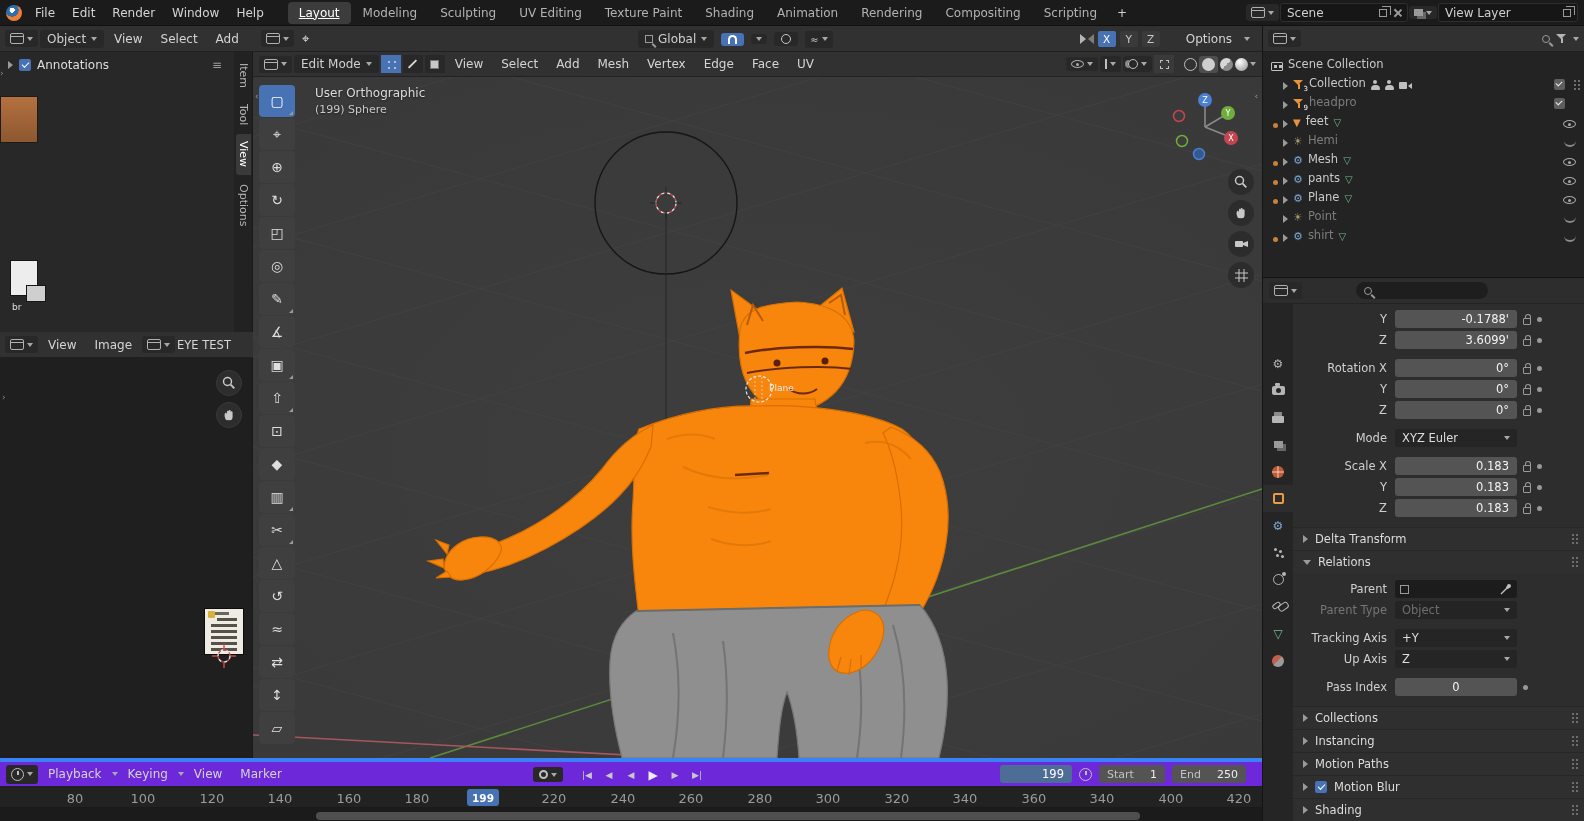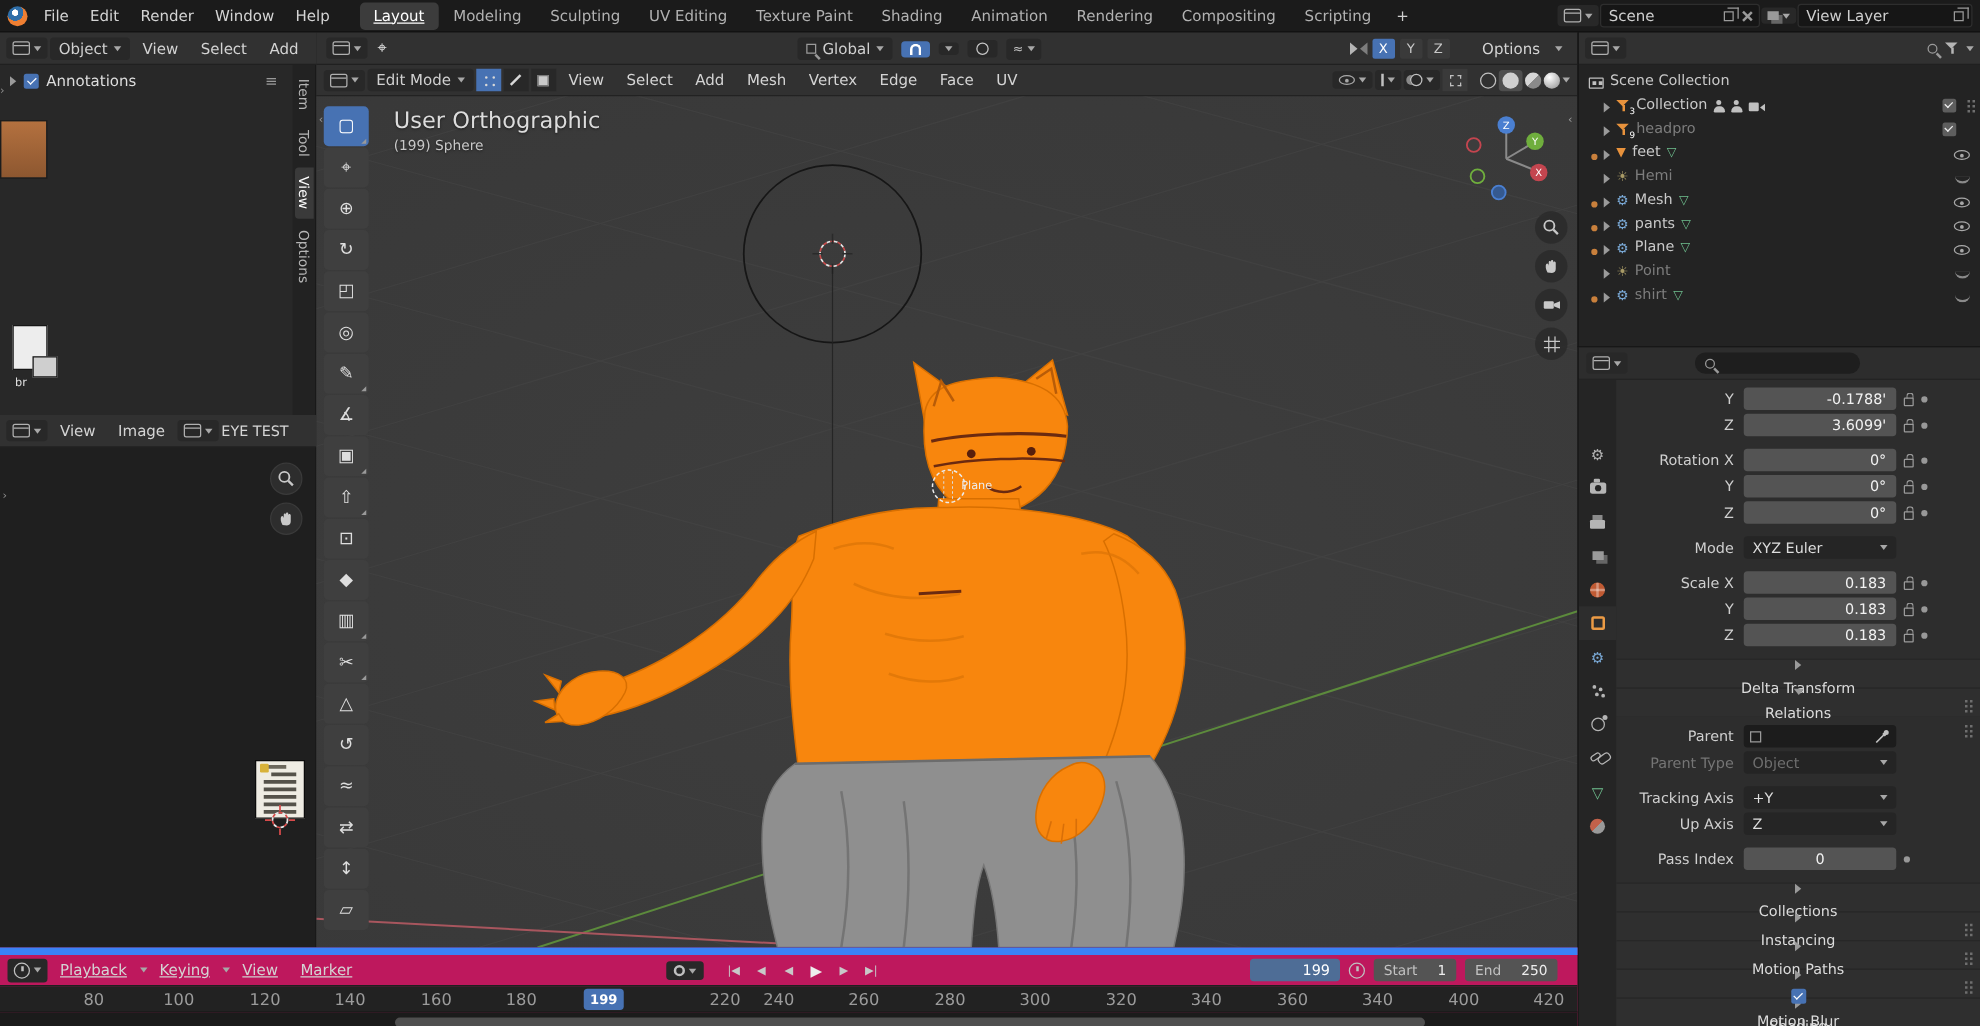--- a/index.html
+++ b/index.html
@@ -83,21 +83,21 @@
 .shball{width:13px;height:13px;border-radius:50%;flex:none;}
 .sh-wire{border:1.5px solid #c0c0c0;}
 .sh-solid{background:#cfcfcf;}
 .sh-mat{background:linear-gradient(135deg,#d6d6d6 50%,#8a8a8a 50%);}
 .sh-rend{background:radial-gradient(circle at 35% 30%,#fff,#8d8d8d);}
 .shwrap{background:#4e4e4e;border-radius:3px;padding:2px 3px;display:inline-flex;}
 .vp-body{left:253px;top:77px;width:1009px;height:681px;background:radial-gradient(900px 560px at 50% 55%,#3e3e3e,#383838);overflow:hidden;}
 .tool{width:36px;height:32px;background:#3f3f3f;border-radius:4px;display:flex;align-items:center;justify-content:center;color:#dedede;font-size:14px;margin-bottom:1px;position:relative;}
 .tool.active{background:#4772b3;color:#fff;}
 .tool.sub::after{content:"";position:absolute;right:2px;bottom:2px;border-left:4px solid transparent;border-bottom:4px solid #9a9a9a;}
-.ovtext{color:#dcdcdc;font-size:18px;text-shadow:0 1px 2px rgba(0,0,0,.5);}
+.ovtext{color:#dcdcdc;font-size:12px;text-shadow:0 1px 2px rgba(0,0,0,.5);}
 .navbtn{width:26px;height:26px;border-radius:50%;background:rgba(40,40,40,.75);display:flex;align-items:center;justify-content:center;}
 
 .outliner{left:1262px;top:26px;width:322px;height:252px;background:#232323;border-left:1px solid #141414;border-bottom:1px solid #141414;overflow:hidden;}
 .orow{display:flex;align-items:flex-end;height:19px;padding:0 8px 0 8px;font-size:11.5px;color:#c9c9c9;gap:5px;}
 .orow .lbl{white-space:nowrap;}
 .orow.dim .lbl{color:#7d7d7d;}
 .oright{margin-left:auto;display:flex;align-items:center;gap:9px;}
 .seldot{width:5px;height:5px;border-radius:50%;background:#c9803c;flex:none;}
 .gmesh{color:#6fc08f;font-size:10px;line-height:1;}
 .omesh{color:#e8923c;font-size:10px;line-height:1;}
@@ -117,21 +117,21 @@
 .prow{display:flex;align-items:center;height:20px;margin:1px 6px 1px 0;}
 .plabel{width:102px;text-align:right;padding-right:8px;color:#cfcfcf;font-size:11.5px;flex:none;white-space:nowrap;}
 .pfield{width:122px;height:18px;background:#545454;border-radius:3px;display:flex;align-items:center;justify-content:flex-end;padding:0 8px;color:#f2f2f2;font-size:11.5px;flex:none;}
 .pdrop{width:122px;height:18px;background:#252525;border-radius:3px;display:flex;align-items:center;padding:0 7px;color:#ddd;font-size:11.5px;flex:none;gap:4px;}
 .pdrop .caret{margin-left:auto;}
 .pdark{width:122px;height:18px;background:#1c1c1c;border-radius:3px;display:flex;align-items:center;padding:0 5px;gap:4px;flex:none;}
 .pextras{display:flex;align-items:center;gap:6px;margin-left:6px;}
 .lock{width:8px;height:7px;border:1.2px solid #9a9a9a;border-radius:1px;position:relative;margin-top:4px;flex:none;}
 .lock::before{content:"";position:absolute;top:-5px;left:1px;width:4px;height:4px;border:1.2px solid #9a9a9a;border-bottom:none;border-radius:3px 3px 0 0;}
 .adot{width:5px;height:5px;border-radius:50%;background:#989898;flex:none;}
-.phead{display:flex;align-items:center;gap:7px;height:23px;padding:0 10px;color:#dcdcdc;background:#2f2f2f;border-top:1px solid #272727;font-size:11.5px;flex-direction:column;}
+.phead{display:flex;align-items:center;gap:7px;height:23px;padding:0 10px;color:#dcdcdc;background:#2f2f2f;border-top:1px solid #272727;font-size:11.5px;}
 .phead .grip{margin-left:auto;}
 .gap6{height:6px;} .gap8{height:8px;}
 .dimrow .plabel{color:#757575;}
 .dimrow .pdrop{background:#242424;color:#6e6e6e;}
 .minisq{width:9px;height:9px;border:1px solid #9a9a9a;flex:none;}
 
 .icam{width:13px;height:9px;background:#b5b5b5;border-radius:2px;position:relative;}
 .icam::before{content:"";position:absolute;top:-3px;left:3px;width:5px;height:3px;background:#b5b5b5;border-radius:1px;}
 .icam::after{content:"";position:absolute;top:2px;left:4px;width:5px;height:5px;border-radius:50%;background:#252525;}
 .iprint{width:12px;height:7px;background:#b5b5b5;border-radius:1px;position:relative;margin-top:4px;}
@@ -141,21 +141,21 @@
 .iworld::before{content:"";position:absolute;left:5px;top:0;width:2px;height:12px;background:rgba(255,255,255,.35);}
 .iworld::after{content:"";position:absolute;left:0;top:5px;width:12px;height:2px;background:rgba(255,255,255,.35);}
 .iobj{width:11px;height:11px;border:2px solid #ec9b45;border-radius:2px;}
 .ipart{width:3px;height:3px;border-radius:50%;background:#b5b5b5;box-shadow:5px 2px 0 #b5b5b5,2px 6px 0 #b5b5b5,7px 7px 0 #b5b5b5;margin:-6px 0 0 -6px;}
 .iphys{width:11px;height:11px;border:1.5px solid #b5b5b5;border-radius:50%;position:relative;}
 .iphys::after{content:"";position:absolute;right:-3px;top:-3px;width:4px;height:4px;border-radius:50%;background:#b5b5b5;}
 .iconstr{width:9px;height:5px;border:1.5px solid #b5b5b5;border-radius:3px;position:relative;transform:rotate(-35deg);margin:-3px 0 0 -4px;}
 .iconstr::after{content:"";position:absolute;left:3px;top:3px;width:9px;height:5px;border:1.5px solid #b5b5b5;border-radius:3px;}
 .imat{width:12px;height:12px;border-radius:50%;background:linear-gradient(135deg,#c2614a 50%,#9a9a9a 50%);}
 
-.timeline{left:0;top:758px;width:1262px;height:63px;background:#be185d;border-top:6px solid #3b82f6;text-decoration:underline;}
+.timeline{left:0;top:758px;width:1262px;height:63px;background:#6d28d9;border-top:4px solid #3b82f6;}
 .tl-header{position:relative;height:25px;display:flex;align-items:center;gap:2px;padding:0 6px;border-bottom:1px solid #202020;}
 .tl-center{position:absolute;left:533px;top:0;height:25px;display:flex;align-items:center;gap:2px;}
 .tbtn{width:20px;height:18px;display:flex;align-items:center;justify-content:center;color:#c8c8c8;font-size:9px;white-space:nowrap;}
 .recbtn{display:inline-flex;align-items:center;gap:3px;background:#282828;border-radius:3px;padding:3px 6px;}
 .reccirc{width:9px;height:9px;border:2px solid #c0c0c0;border-radius:50%;}
 .tl-right{position:absolute;right:16px;top:3px;display:flex;align-items:center;gap:7px;}
 .ffield{width:72px;height:18px;background:#4e6d96;border-radius:3px;display:flex;align-items:center;justify-content:flex-end;padding:0 8px;color:#fff;font-size:11.5px;}
 .sefield{height:18px;background:#545454;border-radius:3px;display:flex;align-items:center;justify-content:space-between;padding:0 8px;color:#ededed;font-size:11px;gap:6px;}
 .tl-ruler{position:relative;height:21px;background:#222;border-bottom:1px solid #1a1a1a;}
 .tick{position:absolute;top:4px;width:40px;text-align:center;font-size:13px;color:#9b9b9b;}
@@ -910,21 +910,21 @@
       </div>
     </div>
     <div class="tl-ruler">
       <span class="tick" style="left:55px">80</span>
       <span class="tick" style="left:123px">100</span>
       <span class="tick" style="left:192px">120</span>
       <span class="tick" style="left:260px">140</span>
       <span class="tick" style="left:329px">160</span>
       <span class="tick" style="left:397px">180</span>
       <span class="cfbadge">199</span>
-      <span class="tick" style="left:560px">220</span>
+      <span class="tick" style="left:534px">220</span>
       <span class="tick" style="left:603px">240</span>
       <span class="tick" style="left:671px">260</span>
       <span class="tick" style="left:740px">280</span>
       <span class="tick" style="left:808px">300</span>
       <span class="tick" style="left:877px">320</span>
       <span class="tick" style="left:945px">340</span>
       <span class="tick" style="left:1014px">360</span>
       <span class="tick" style="left:1082px">340</span>
       <span class="tick" style="left:1151px">400</span>
       <span class="tick" style="left:1219px">420</span>

